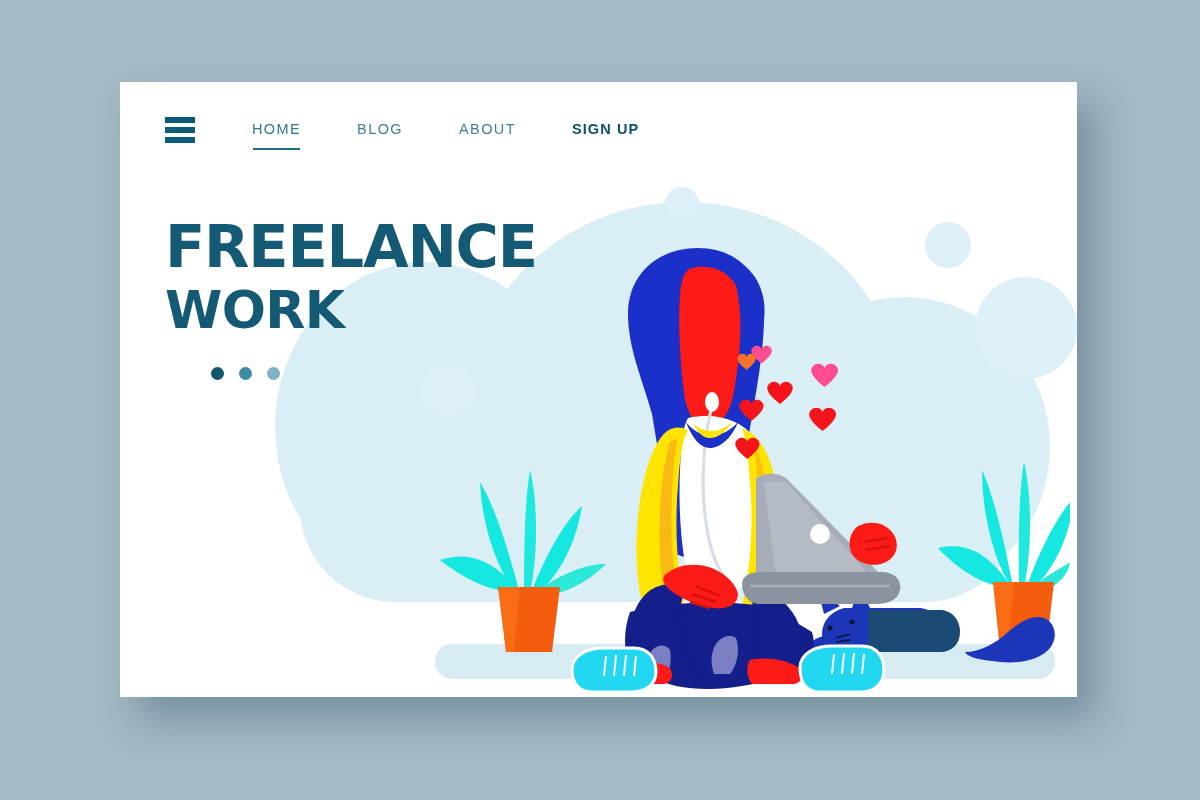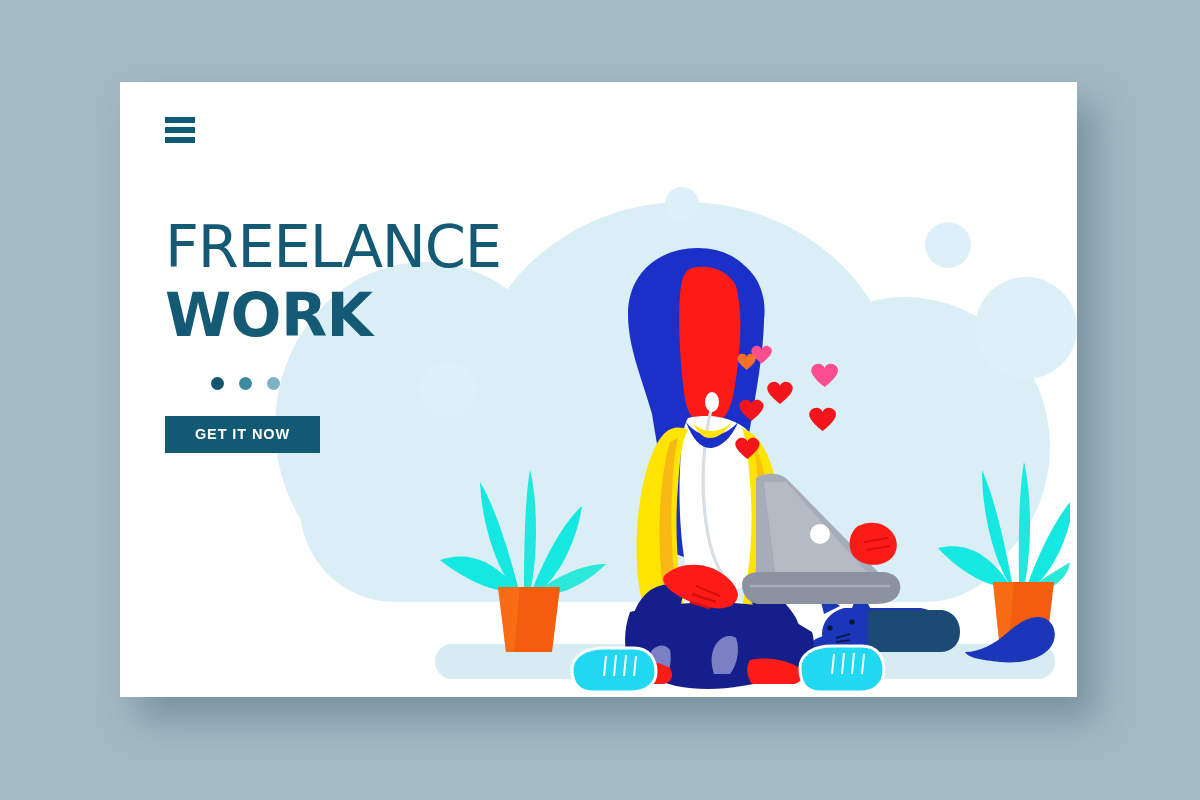--- a/index.html
+++ b/index.html
@@ -63,29 +63,29 @@
     left:1px; right:1px; bottom:-11px;
     height:2.5px; background:#1c6b83;
   }
   .nav-link.strong { color:#0c4f68; font-weight:bold; letter-spacing:1.1px; }
 
   
   #hero-copy { position:absolute; left:45px; top:136px; width:400px; }
 
   #title-line-1 {
     font-family:"DejaVu Sans", sans-serif;
-    font-weight:normal;
+    font-weight:bold;
     font-size:59px; line-height:0.98;
     letter-spacing:-1.2px;
     color:#155a74;
   }
   #title-line-2 {
     font-family:"DejaVu Sans", sans-serif;
     font-weight:bold;
-    font-size:60px; line-height:1.18;
+    font-size:52px; line-height:1.18;
     letter-spacing:-0.6px;
     color:#155a74;
     margin-top:4px;
   }
   #title-line-3 {
     font-size:34px; line-height:1.2;
     color:#1a6a85;
     font-weight:normal;
     margin-top:1px;
   }
@@ -142,34 +142,39 @@
       <div class="deco-circle" style="left:855px; top:195px; width:102px; height:102px;"></div>
       <div class="deco-circle" style="left:300px; top:280px; width:56px; height:56px;"></div>
     </div>
 
     <nav id="nav">
       <div id="hamburger">
         <span></span>
         <span></span>
         <span></span>
       </div>
+      <div id="nav-list">
+        <a class="nav-link active" href="#">HOME</a>
+        <a class="nav-link" href="#">BLOG</a>
+        <a class="nav-link" href="#">ABOUT</a>
+        <a class="nav-link strong" href="#">SIGN UP</a>
+      </div>
     </nav>
 
     <div id="hero-copy">
       <div id="title-line-1">FREELANCE</div>
       <div id="title-line-2">WORK</div>
 
 
       <div id="dots">
         <span class="dot" style="background:#12566f;"></span>
         <span class="dot" style="background:#3d8ba1;"></span>
         <span class="dot" style="background:#7fb2c4;"></span>
       </div>
 
-      <button id="cta-button">GET IT NOW</button>
     </div>
 
     <div id="illustration">
       <svg viewBox="0 0 650 515" xmlns="http://www.w3.org/2000/svg">
 
         <rect x="15" y="462" width="620" height="35" rx="17" fill="#d6ebf2"></rect>
 
         <g>
           <path d="M95 405 C 70 375, 45 370, 20 378 C 45 398, 72 410, 95 410 Z" fill="#15e8e0"></path>
           <path d="M98 405 C 85 355, 72 320, 60 300 C 62 345, 78 390, 96 410 Z" fill="#15e8e0"></path>

